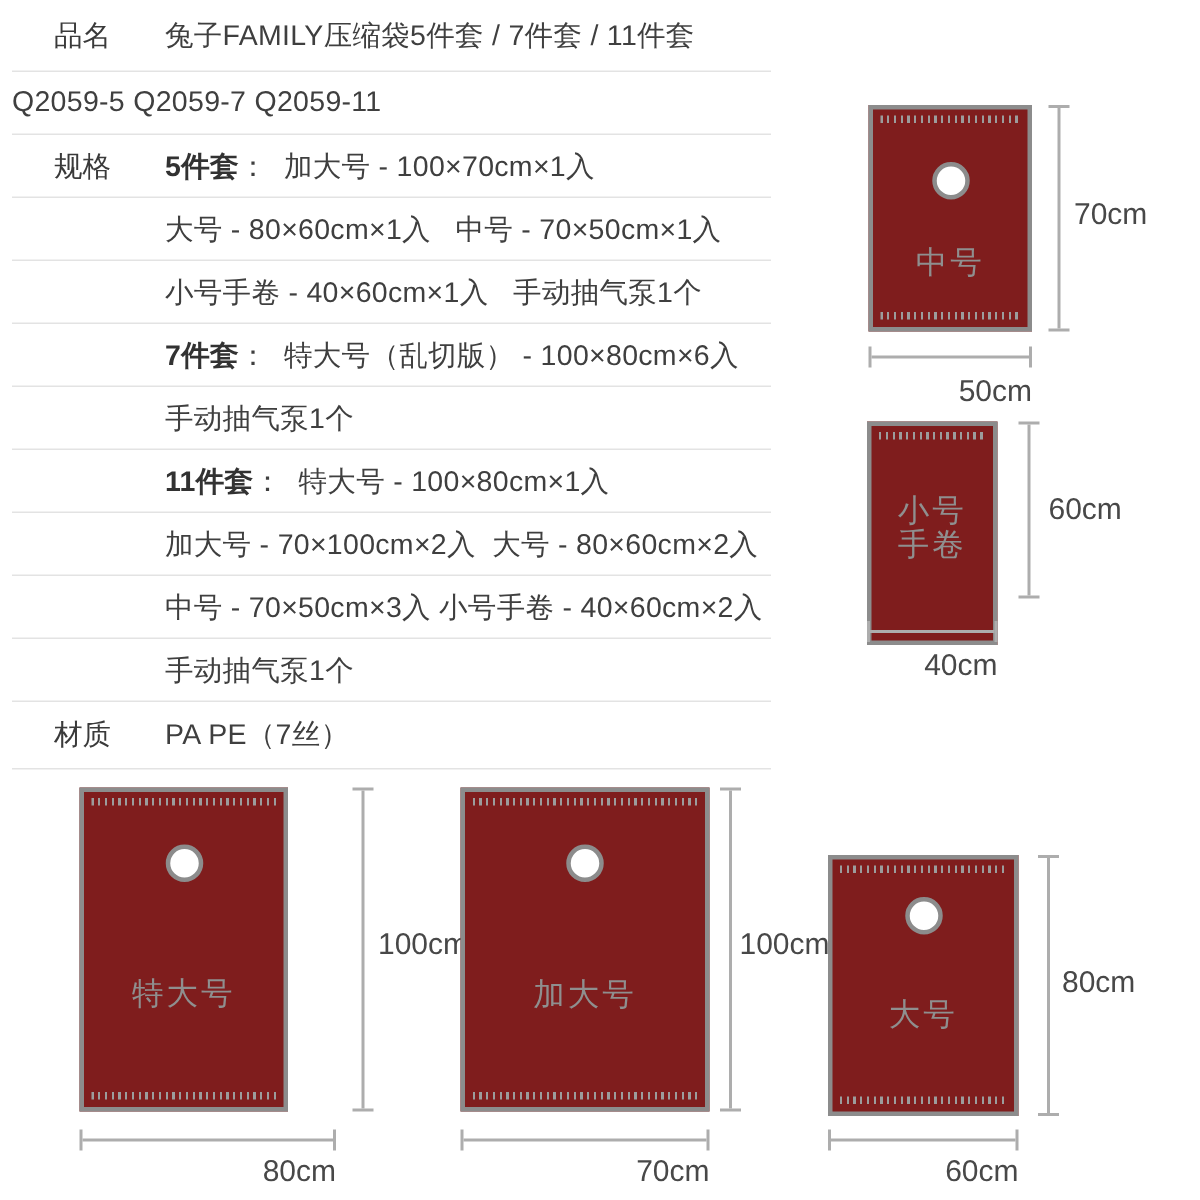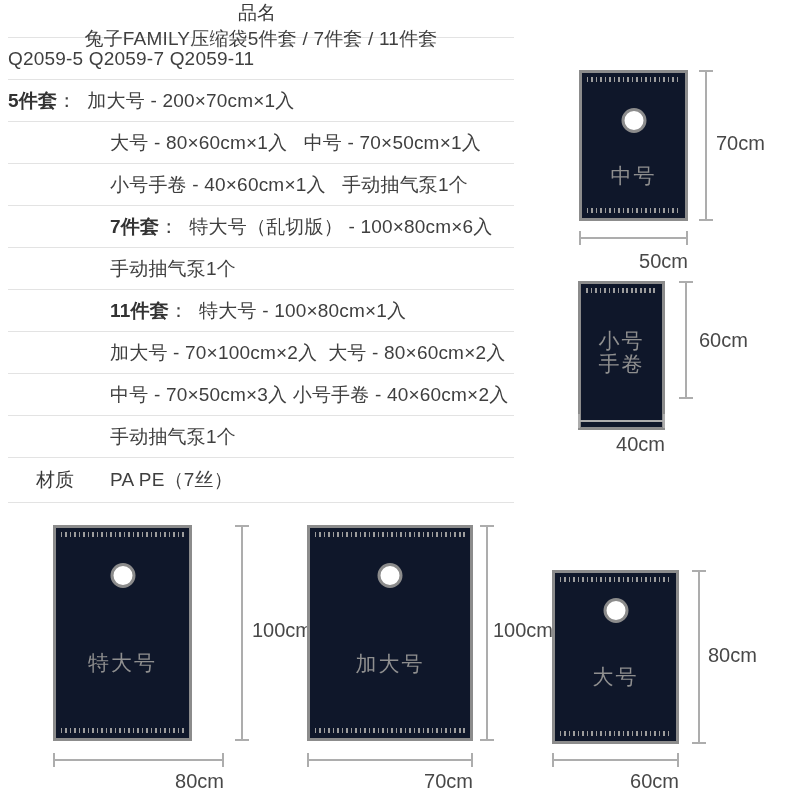--- a/index.html
+++ b/index.html
@@ -7,28 +7,28 @@
     width:800px; height:800px; background:#ffffff; position:relative;
     font-family:"Liberation Sans","DejaVu Sans",sans-serif;
     overflow:hidden;
   }
   
   .spec-table { position:absolute; left:8px; top:0; width:506px; }
   .spec-row {
     display:flex; align-items:center; height:42px; box-sizing:border-box;
     border-bottom:1px solid #e3e3e3; font-size:19px; color:#3f3f3f;
   }
-  .spec-row.first { height:38px;flex-direction:column; }
+  .spec-row.first { height:48px; }
   .spec-row.last  { height:45px; }
   .spec-label { flex:none; width:74px; padding-left:28px; color:#3a3a3a; white-space:pre; }
   .spec-value { white-space:pre-wrap; letter-spacing:0.2px; }
   .spec-bold  { font-weight:700; color:#323232; }
   
   .bag {
-    position:absolute; box-sizing:border-box; background:#0f172a;
+    position:absolute; box-sizing:border-box; background:#7f1d1d;
     border:3px solid #8c8c8c;
     text-decoration:underline;
   }
   .dots {
     position:absolute; left:5px; right:5px; height:5px;
     background:repeating-linear-gradient(90deg,#9c9c9c 0 1.5px,transparent 1.5px 4.5px);
   }
   .dots-top { top:4px; }
   .dots-bottom { bottom:5px; }
   .valve {
@@ -87,21 +87,22 @@
 
 <div class="spec-table">
   <div class="spec-row first">
     <span class="spec-label">品名</span>
     <span class="spec-value"><b class="spec-bold"></b><span>兔子FAMILY压缩袋5件套 / 7件套 / 11件套</span></span>
   </div>
   <div class="spec-row">
     <span class="spec-value"><b class="spec-bold"></b><span>Q2059-5 Q2059-7 Q2059-11</span></span>
   </div>
   <div class="spec-row">
-    <span class="spec-value"><b class="spec-bold">5件套</b><span>：  加大号 - 200×70cm×1入</span></span>
+    <span class="spec-label">规格</span>
+    <span class="spec-value"><b class="spec-bold">5件套</b><span>：  加大号 - 100×70cm×1入</span></span>
   </div>
   <div class="spec-row">
     <span class="spec-label"></span>
     <span class="spec-value"><b class="spec-bold"></b><span>大号 - 80×60cm×1入   中号 - 70×50cm×1入</span></span>
   </div>
   <div class="spec-row">
     <span class="spec-label"></span>
     <span class="spec-value"><b class="spec-bold"></b><span>小号手卷 - 40×60cm×1入   手动抽气泵1个</span></span>
   </div>
   <div class="spec-row">

